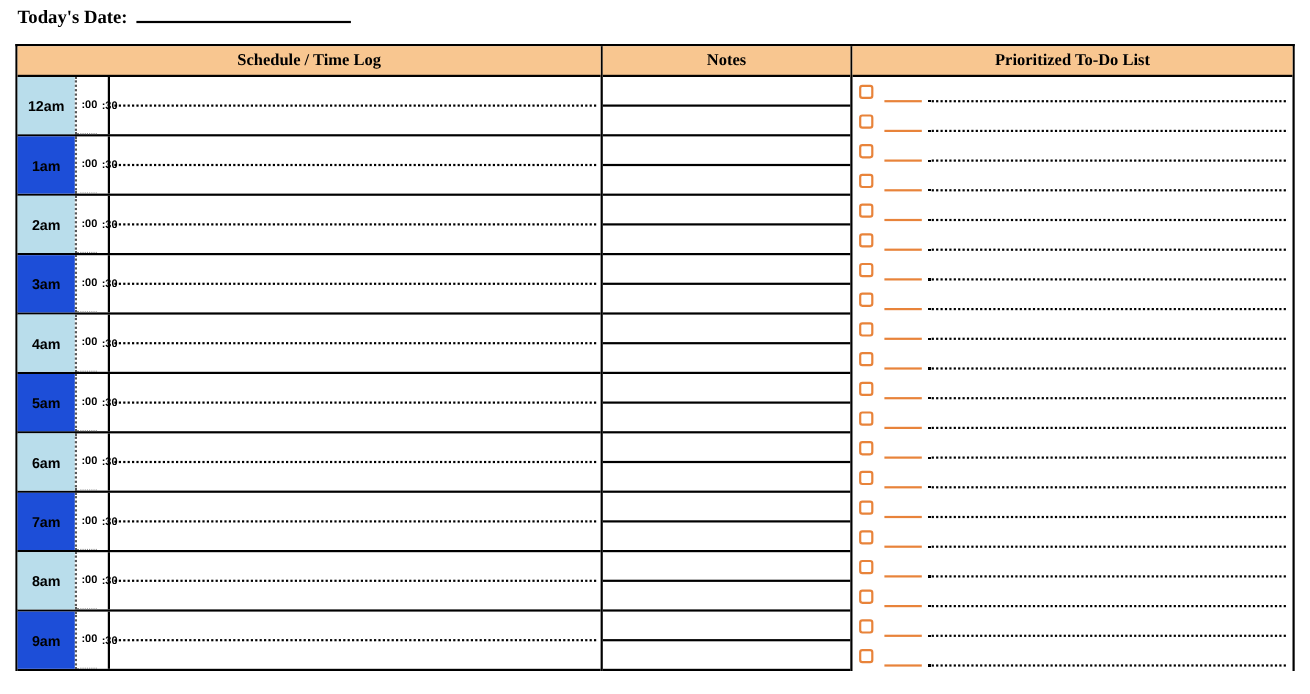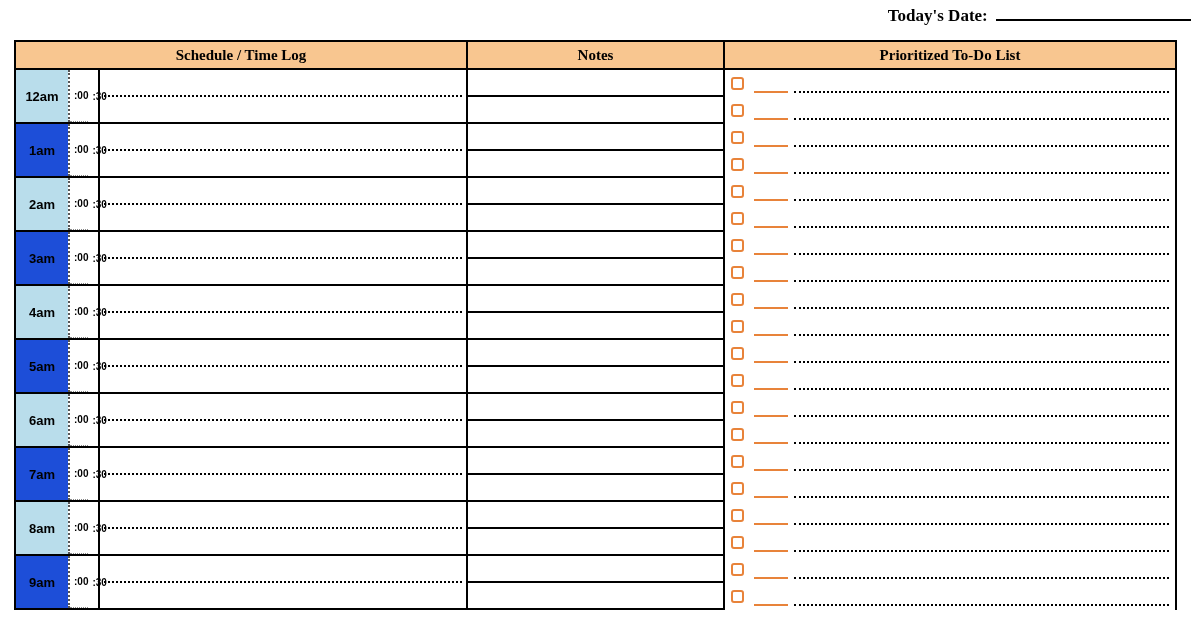--- a/index.html
+++ b/index.html
@@ -4,44 +4,44 @@
 <style>
   * { box-sizing: border-box; }
   body {
     margin: 0;
     padding: 0;
     font-family: Georgia, 'Times New Roman', serif;
     background: #fff;
     width: 1191px;
   }
   .date-header {
-    text-align: right;
+    text-align: left;
     font-weight: bold;
     font-size: 17px;
-    padding: 6px 0 14px 0;
+    padding: 6px 0 14px 16px;
   }
   .date-line {
     display: inline-block;
     border-bottom: 2px solid #000;
     width: 195px;
     vertical-align: baseline;
     margin-left: 4px;
   }
   .planner {
     margin: 0 14px;
     border: 2px solid #000;
     border-bottom: none;
     display: flex;
   }
   .col {
     border-right: 2px solid #000;
   }
   .col:last-child { border-right: none; }
-  .col-schedule { width: 452px; }
-  .col-notes    { width: 257px; }
+  .col-schedule { width: 532px; }
+  .col-notes    { width: 227px; }
   .col-todo     { flex: 1; }
   .col-header {
     background: #F8C690;
     border-bottom: 2px solid #000;
     text-align: center;
     font-weight: bold;
     font-size: 15px;
     padding: 5px 0 4px 0;
   }
   

